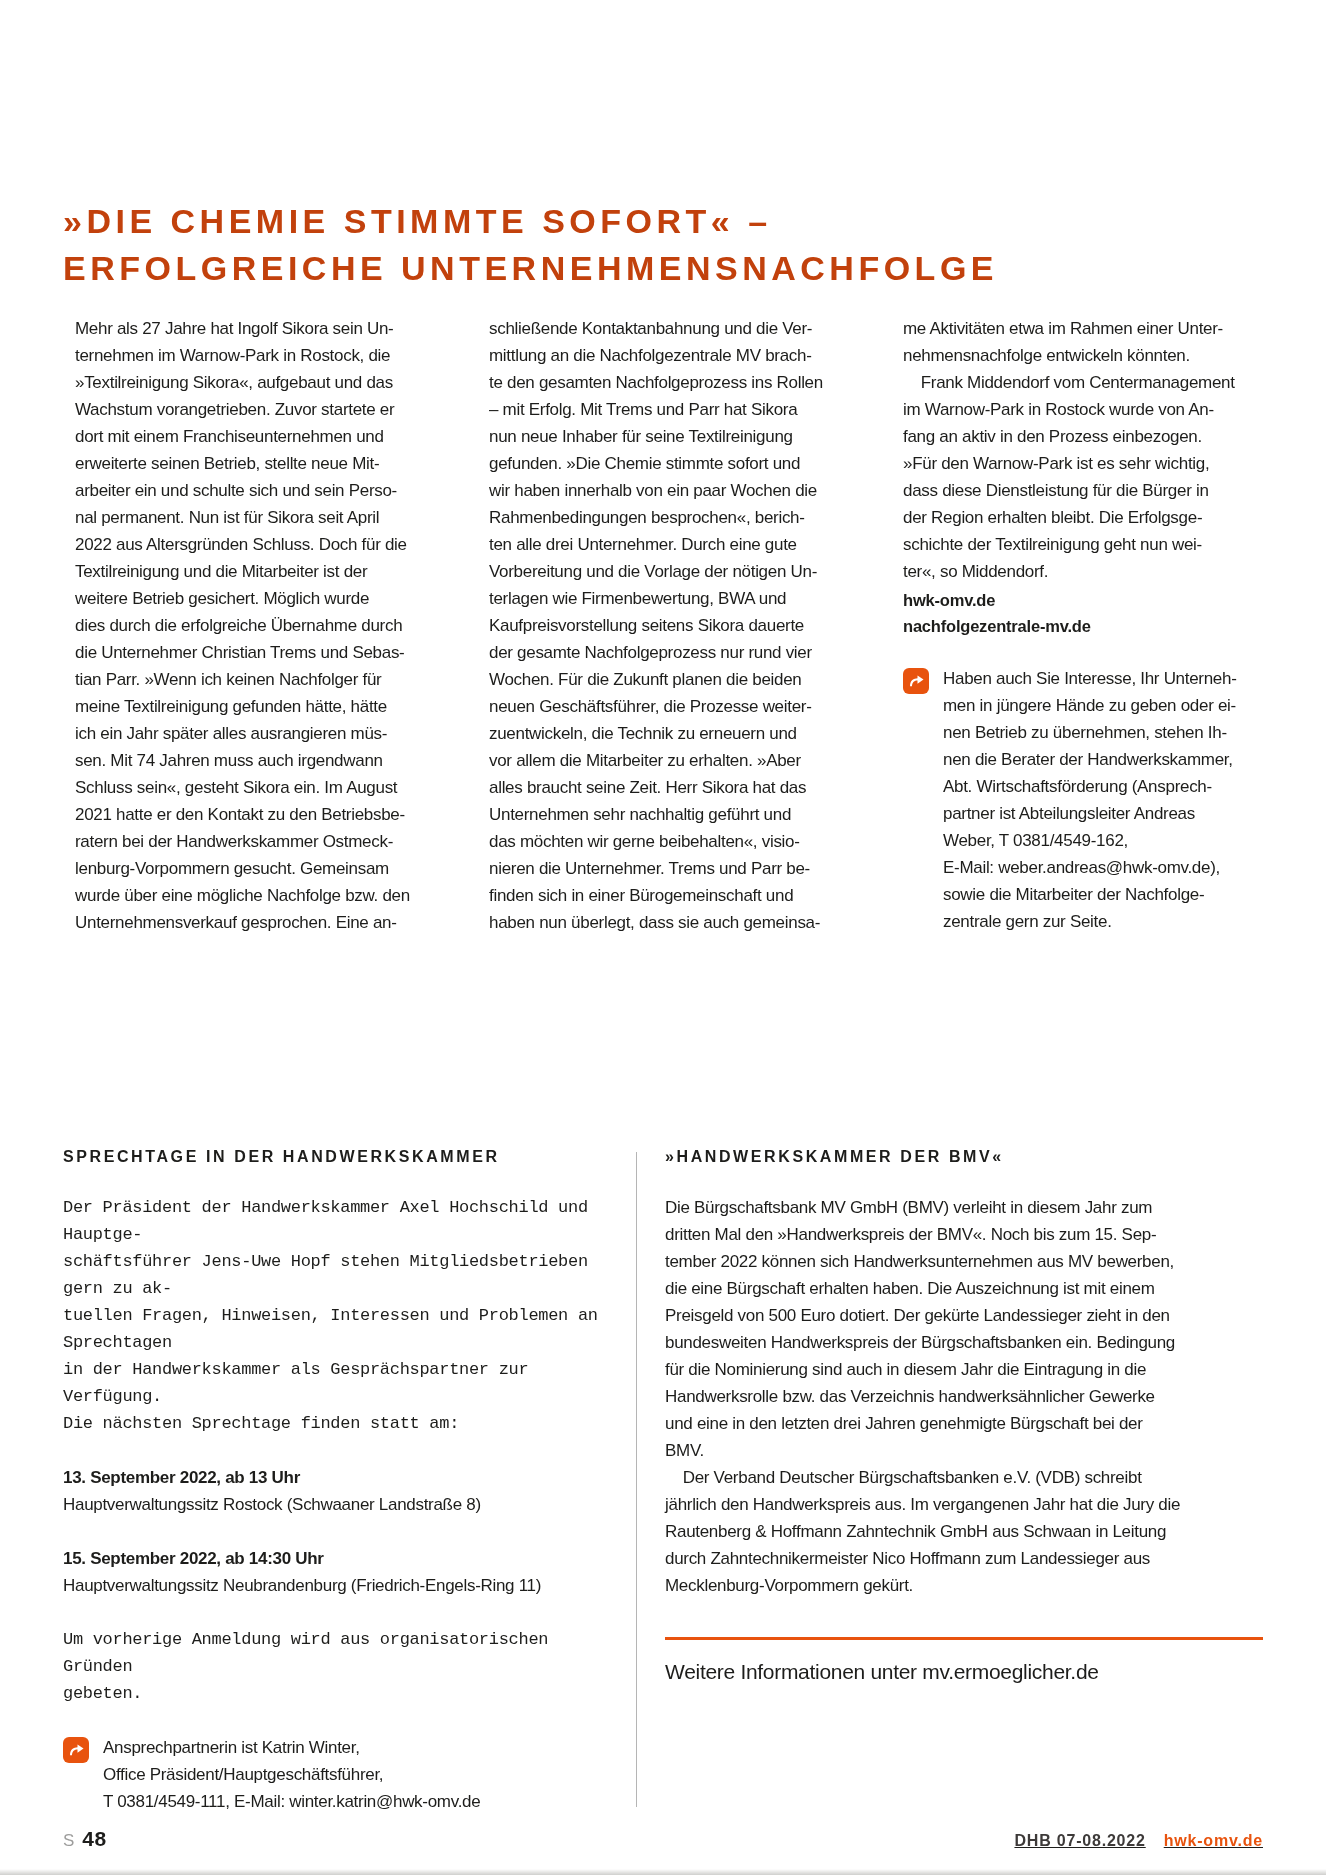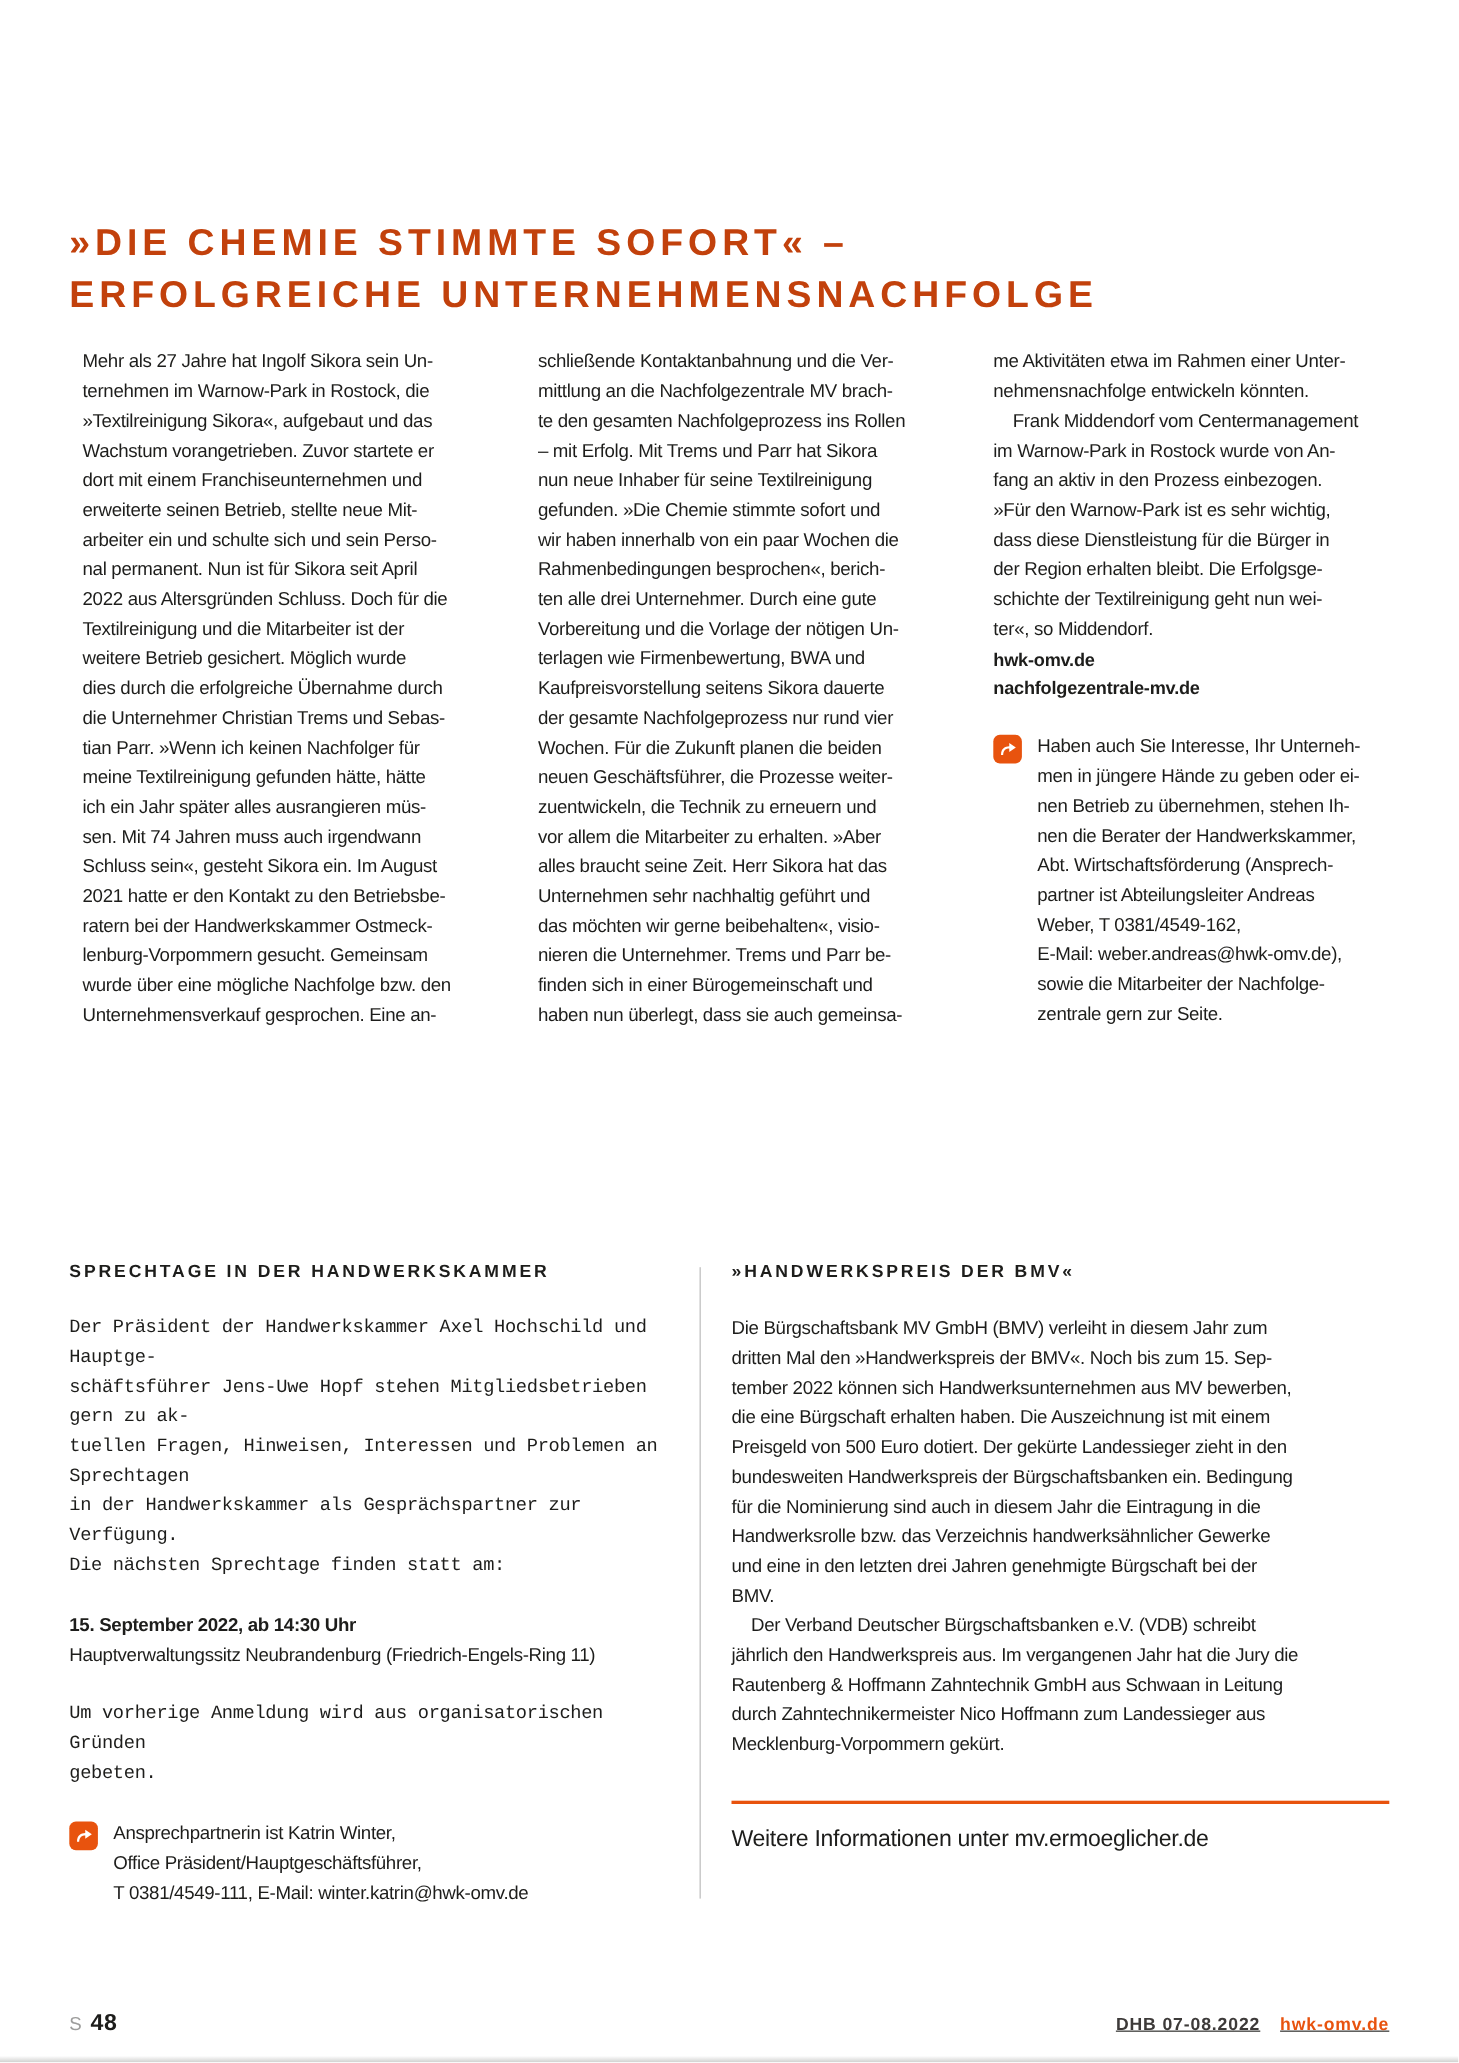--- a/index.html
+++ b/index.html
@@ -171,20 +171,24 @@
 
     <div class="bottom-left">
       <div class="section-title">SPRECHTAGE IN DER HANDWERKSKAMMER</div>
       <div class="body-text para">Der Präsident der Handwerkskammer Axel Hochschild und Hauptge-
 schäftsführer Jens-Uwe Hopf stehen Mitgliedsbetrieben gern zu ak-
 tuellen Fragen, Hinweisen, Interessen und Problemen an Sprechtagen
 in der Handwerkskammer als Gesprächspartner zur Verfügung.
 Die nächsten Sprechtage finden statt am:</div>
 
       <div class="event">
+        <div class="event-date">13. September 2022, ab 13 Uhr</div>
+        <div class="event-loc">Hauptverwaltungssitz Rostock (Schwaaner Landstraße 8)</div>
+      </div>
+      <div class="event">
         <div class="event-date">15. September 2022, ab 14:30 Uhr</div>
         <div class="event-loc">Hauptverwaltungssitz Neubrandenburg (Friedrich-Engels-Ring 11)</div>
       </div>
 
       <div class="body-text para">Um vorherige Anmeldung wird aus organisatorischen Gründen
 gebeten.</div>
 
       <div class="callout" style="margin-top:18px;">
         <span class="callout-icon">
           <svg viewBox="0 0 24 24" aria-hidden="true">
@@ -193,21 +197,21 @@
         </span>
         <div class="body-text">Ansprechpartnerin ist Katrin Winter,
 Office Präsident/Hauptgeschäftsführer,
 T 0381/4549-111, E-Mail: winter.katrin@hwk-omv.de</div>
       </div>
     </div>
 
     <div class="vdivider"></div>
 
     <div class="bottom-right">
-      <div class="section-title">»HANDWERKSPREIS DER BMV«</div>
+      <div class="section-title">»HANDWERKSKAMMER DER BMV«</div>
       <div class="body-text">Die Bürgschaftsbank MV GmbH (BMV) verleiht in diesem Jahr zum
 dritten Mal den »Handwerkspreis der BMV«. Noch bis zum 15. Sep-
 tember 2022 können sich Handwerksunternehmen aus MV bewerben,
 die eine Bürgschaft erhalten haben. Die Auszeichnung ist mit einem
 Preisgeld von 500 Euro dotiert. Der gekürte Landessieger zieht in den
 bundesweiten Handwerkspreis der Bürgschaftsbanken ein. Bedingung
 für die Nominierung sind auch in diesem Jahr die Eintragung in die
 Handwerksrolle bzw. das Verzeichnis handwerksähnlicher Gewerke
 und eine in den letzten drei Jahren genehmigte Bürgschaft bei der
 BMV.

